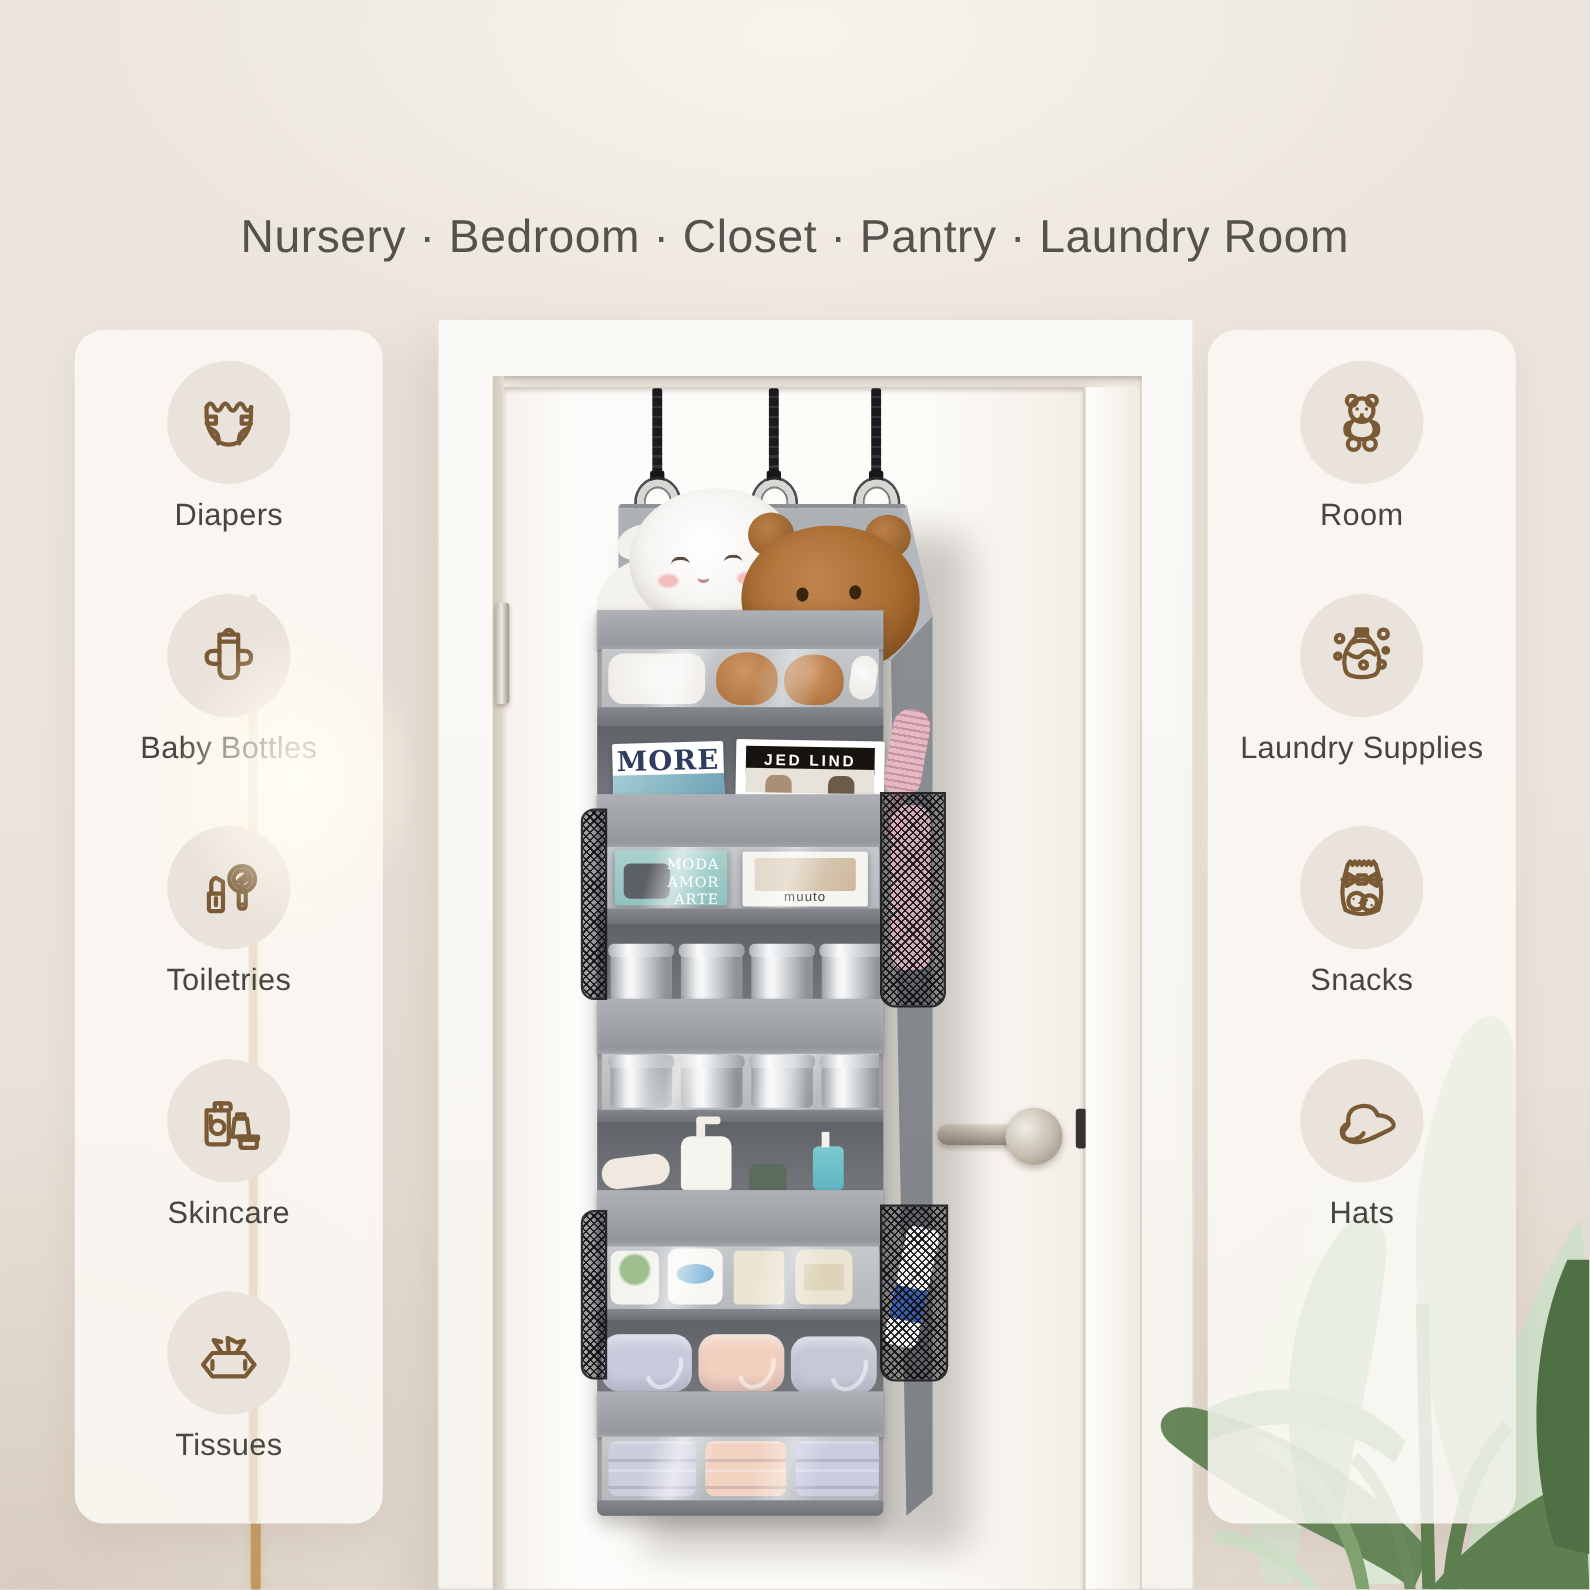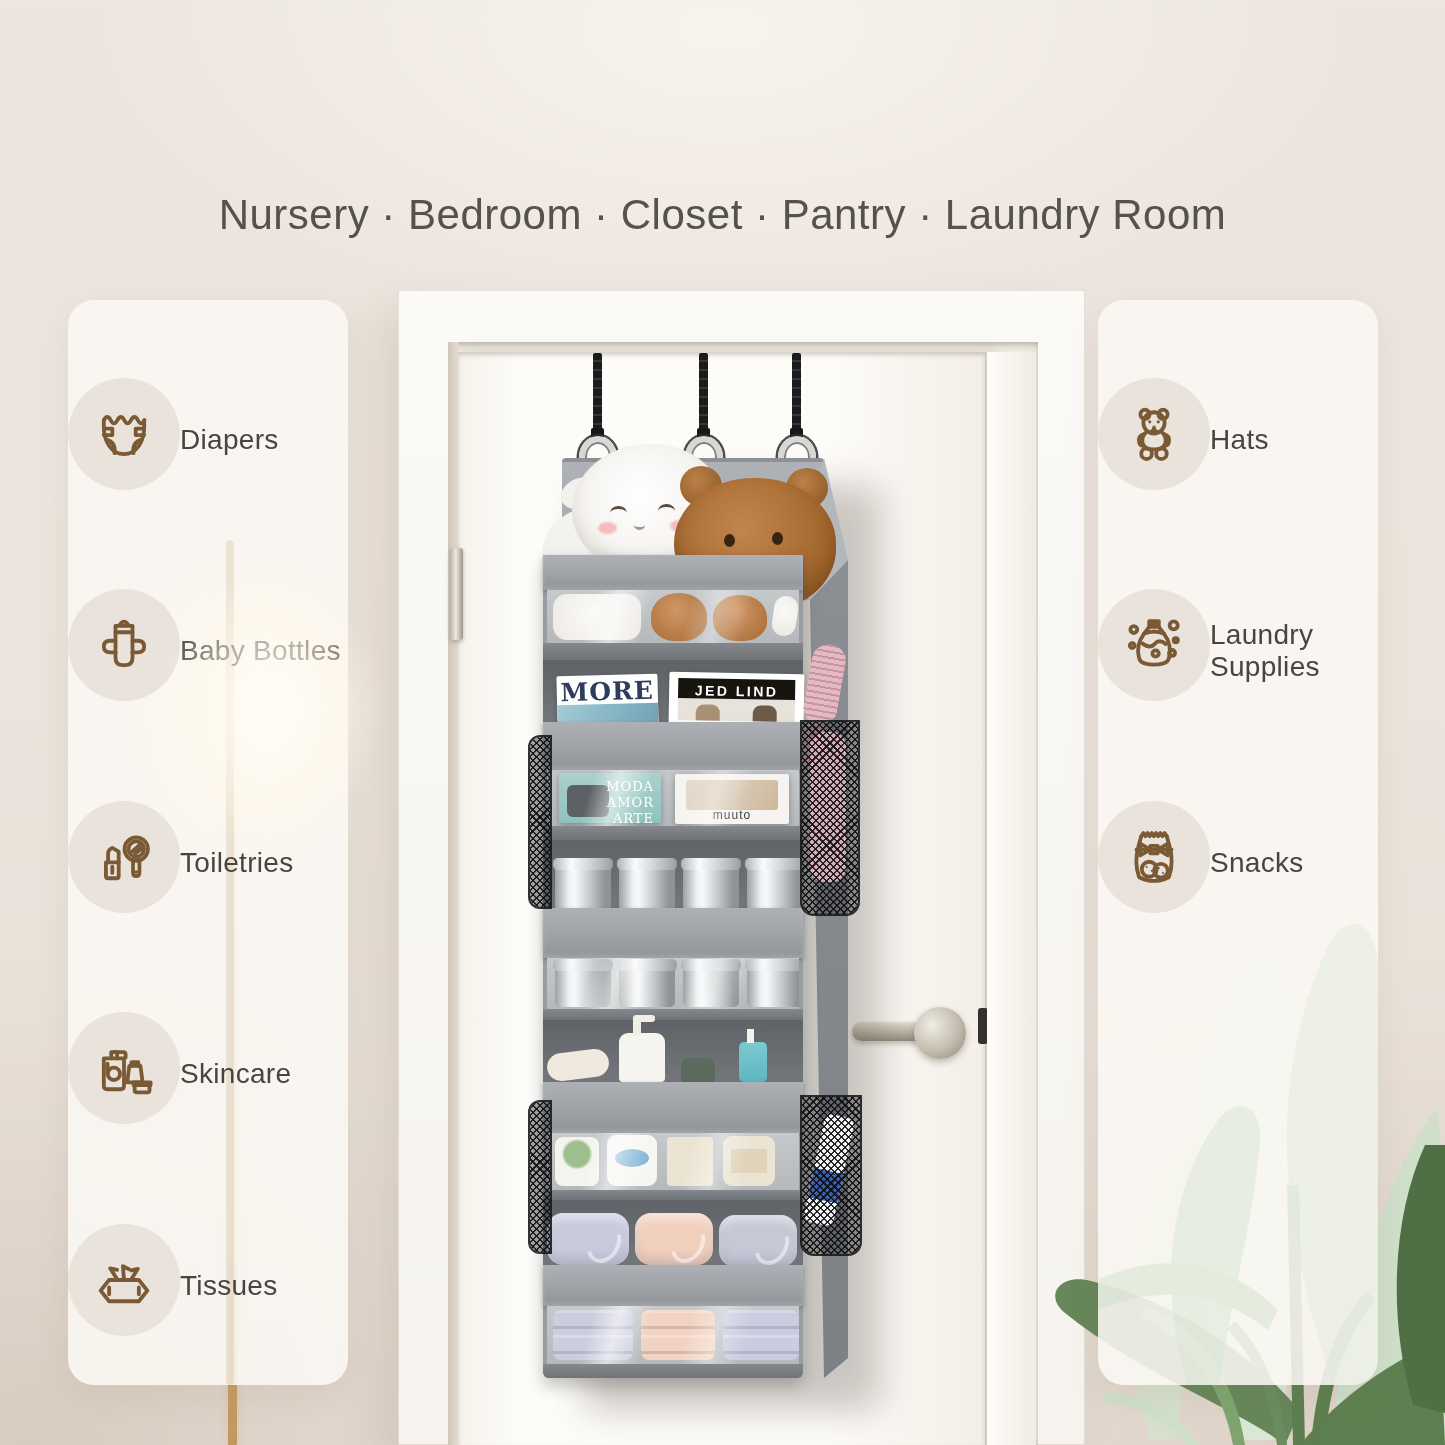--- a/index.html
+++ b/index.html
@@ -121,21 +121,21 @@
   
   .plant-back,.plant-front{position:absolute;}
   
   .panel{position:absolute;top:300px;width:280px;height:1085px;border-radius:26px;overflow:hidden;
     background:rgba(251,248,244,.88);box-shadow:0 12px 32px rgba(120,100,80,.10);}
   .panel.left{left:68px;} .panel.right{left:1098px;}
   .glow-inner{position:absolute;left:-30px;top:190px;width:390px;height:460px;pointer-events:none;
     background:radial-gradient(closest-side at 55% 48%, rgba(255,253,247,.9), rgba(255,249,238,.45) 45%, transparent 72%);}
   .pole-faint{position:absolute;left:158px;top:240px;width:8px;height:845px;background:rgba(190,160,120,.22);border-radius:4px;}
   .panel-items{position:absolute;inset:0;padding-top:28px;display:flex;flex-direction:column;}
-  .panel-item{height:211.5px;display:flex;flex-direction:row;align-items:center;flex:none;}
+  .panel-item{height:211.5px;display:flex;flex-direction:column;align-items:center;flex:none;}
   .icon-circle{width:112px;height:112px;border-radius:50%;background:#e9e3dc;display:flex;align-items:center;justify-content:center;flex:none;}
   .line-icon{width:68px;height:68px;color:var(--icon-brown,#7A5A35);}
   .line-icon use{stroke:currentColor;}
   .panel-item-label{margin-top:12px;font-size:28px;letter-spacing:.3px;color:var(--label-gray,#474540);}
   
   .title-wrap{position:absolute;left:0;top:30px;width:100%;text-align:center;}
   .title{display:inline-block;font-family:"DejaVu Serif",serif;font-weight:bold;font-size:100px;line-height:110px;
     letter-spacing:-2px;color:var(--accent,#F0661E);transform:scaleX(.72);}
   .subtitle{position:absolute;left:0;top:170px;width:100%;text-align:center;font-size:42px;line-height:50px;
     letter-spacing:.5px;color:var(--subtitle-gray,#55514C);margin-top:20px;}
@@ -373,37 +373,45 @@
       <path d="M90 1085 C60 990 70 890 120 820 C140 794 166 806 162 844 C152 940 130 1010 122 1085 Z" fill="#d6e4d0"></path>
       <path d="M0 980 C60 950 130 960 180 1010 L170 1030 C120 990 60 985 0 1010 Z" fill="#cfe0c8"></path>
     </svg>
     <div class="panel-items">
         <div class="panel-item">
           <div class="icon-circle">
             <svg viewBox="0 0 64 64" class="line-icon">
               <use href="#teddy-bear-icon"></use>
             </svg>
           </div>
+          <div class="panel-item-label">Room</div>
+        </div>
+        <div class="panel-item">
+          <div class="icon-circle">
+            <svg viewBox="0 0 64 64" class="line-icon">
+              <use href="#laundry-detergent-icon"></use>
+            </svg>
+          </div>
+          <div class="panel-item-label">Laundry Supplies</div>
+        </div>
+        <div class="panel-item">
+          <div class="icon-circle">
+            <svg viewBox="0 0 64 64" class="line-icon">
+              <use href="#snack-bag-icon"></use>
+            </svg>
+          </div>
+          <div class="panel-item-label">Snacks</div>
+        </div>
+        <div class="panel-item">
+          <div class="icon-circle">
+            <svg viewBox="0 0 64 64" class="line-icon">
+              <use href="#sun-hat-icon"></use>
+            </svg>
+          </div>
           <div class="panel-item-label">Hats</div>
-        </div>
-        <div class="panel-item">
-          <div class="icon-circle">
-            <svg viewBox="0 0 64 64" class="line-icon">
-              <use href="#laundry-detergent-icon"></use>
-            </svg>
-          </div>
-          <div class="panel-item-label">Laundry Supplies</div>
-        </div>
-        <div class="panel-item">
-          <div class="icon-circle">
-            <svg viewBox="0 0 64 64" class="line-icon">
-              <use href="#snack-bag-icon"></use>
-            </svg>
-          </div>
-          <div class="panel-item-label">Snacks</div>
         </div>
       </div>
   </div>
 
   <div class="glow-outer"></div>
 
   <div class="subtitle">Nursery · Bedroom · Closet · Pantry · Laundry Room</div>
 
   <svg class="iconlib" xmlns="http://www.w3.org/2000/svg">
     <symbol id="diaper-icon" viewBox="0 0 64 64">

